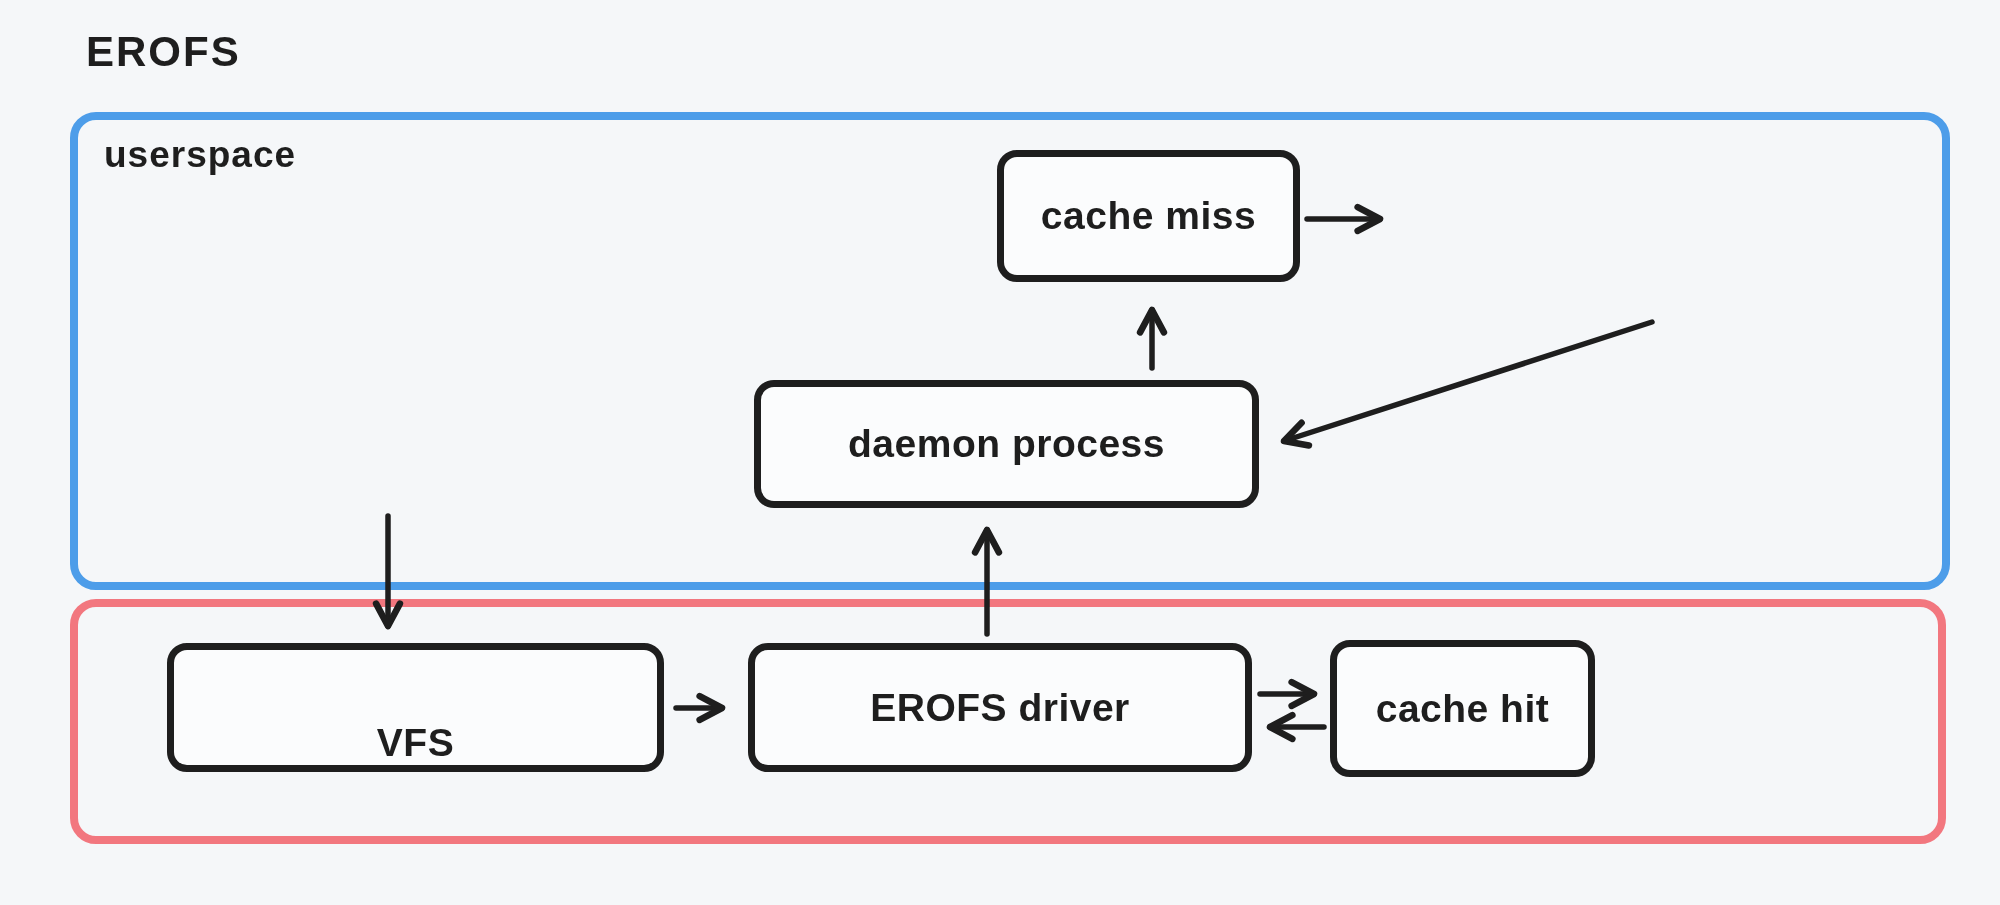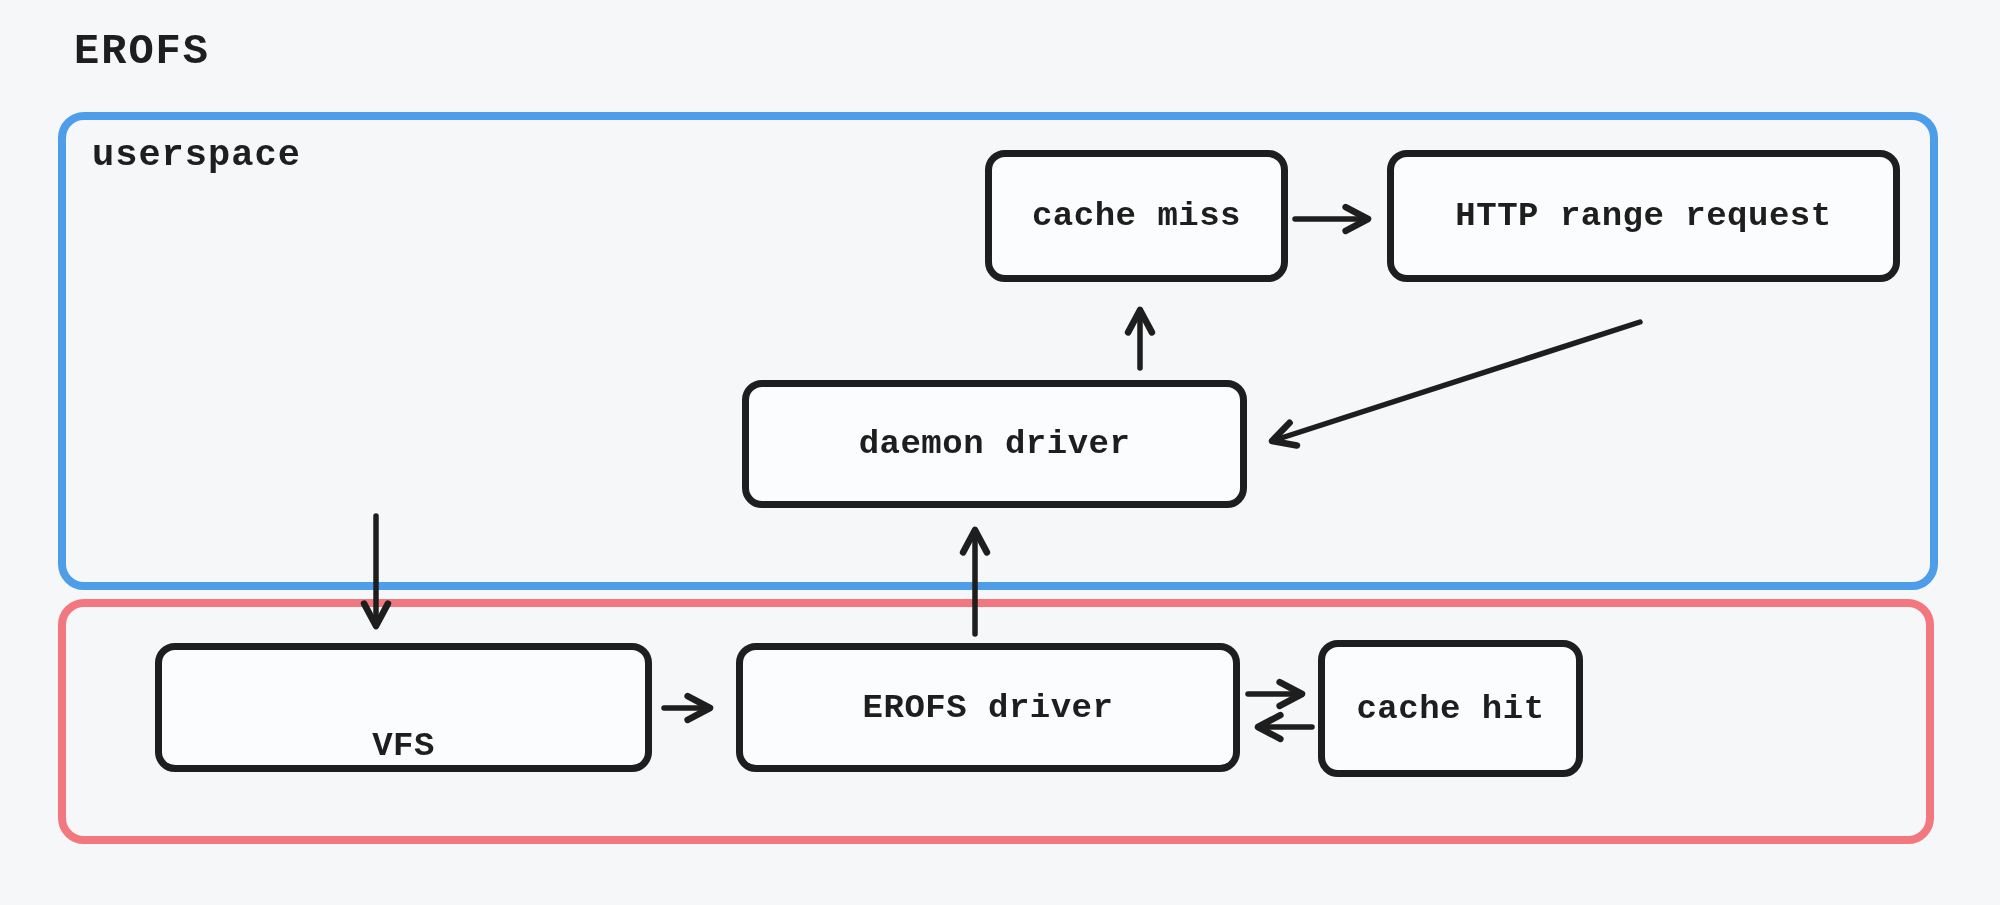--- a/index.html
+++ b/index.html
@@ -7,23 +7,24 @@
     --stroke:#1e1e1e;
     --userspace-border:#4d9de9;
     --kernelspace-border:#f2777f;
     --node-fill:#fbfcfd;
   }
   html,body{margin:0;padding:0;background:var(--background);}
   .canvas{
     position:relative;
     width:1956px;height:905px;
     background:var(--background);
-    font-family:Liberation Mono, monospace;
+    font-family:Liberation Sans, sans-serif;
     color:var(--stroke);
     overflow:hidden;
+    margin-left:12px;
   }
   .diagram-title{
     position:absolute;left:74px;top:28px;
     font-size:42px;font-weight:800;letter-spacing:2px;
   }
   .region{
     position:absolute;
     border-radius:26px;
     background:transparent;
     box-sizing:border-box;
@@ -42,21 +43,21 @@
   }
   .region-label.userspace-label{left:92px;top:134px;}
   .region-label.kernelspace-label{right:90px;top:762px;}
   .node{
     position:absolute;
     box-sizing:border-box;
     border:7px solid var(--stroke);
     border-radius:20px;
     background:var(--node-fill);
     display:flex;align-items:center;justify-content:center;
-    font-size:34px;font-weight:700;letter-spacing:0.5px;
+    font-size:39px;font-weight:700;letter-spacing:0.5px;
     text-align:center;
   }
   .node.cache-miss{left:985px;top:150px;width:303px;height:132px;}
   .node.http-range-request{left:1387px;top:150px;width:513px;height:132px;}
   .node.container-process{left:155px;top:380px;width:497px;height:128px;}
   .node.daemon-process{left:742px;top:380px;width:505px;height:128px;}
   .node.vfs{left:155px;top:643px;width:497px;height:129px;align-items:flex-end;}
   .node.erofs-driver{left:736px;top:643px;width:504px;height:129px;}
   .node.cache-hit{left:1318px;top:640px;width:265px;height:137px;}
   svg.edges{
@@ -85,27 +86,24 @@
 
   <div class="region userspace"></div>
   <div class="region-label userspace-label">userspace</div>
 
   <div class="region kernelspace"></div>
 
   <div class="node cache-miss">
     <span>cache miss</span>
   </div>
 
-  <div class="node http-range-request">
-    <span>HTTP range request</span>
-  </div>
 
 
   <div class="node daemon-process">
-    <span>daemon driver</span>
+    <span>daemon process</span>
   </div>
 
   <div class="node vfs">
     <span>VFS</span>
   </div>
 
   <div class="node cache-hit">
     <span>cache hit</span>
   </div>
 

